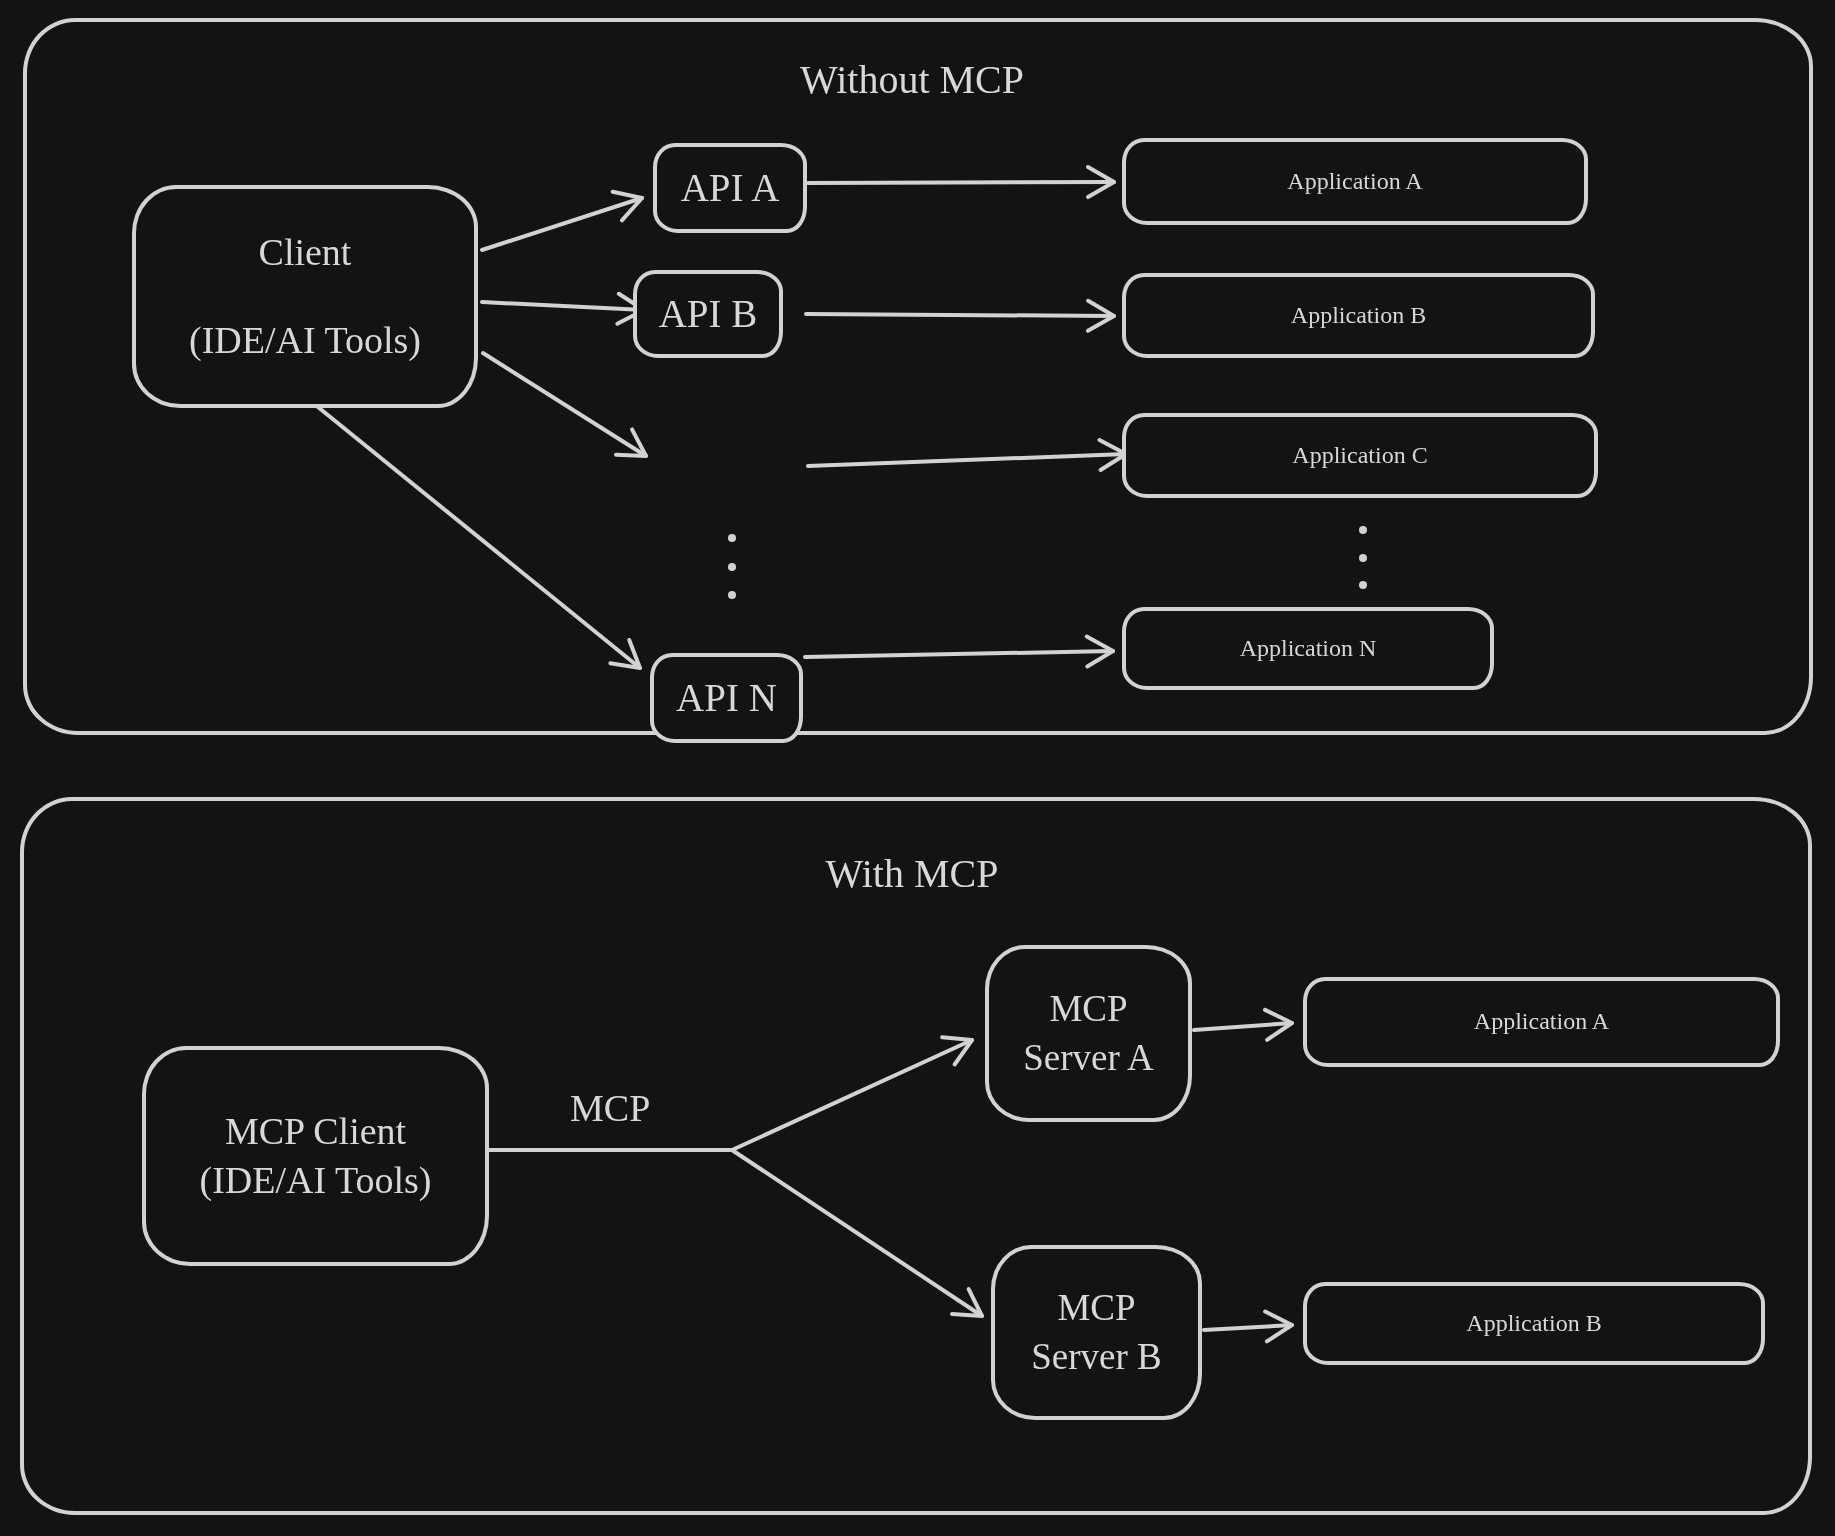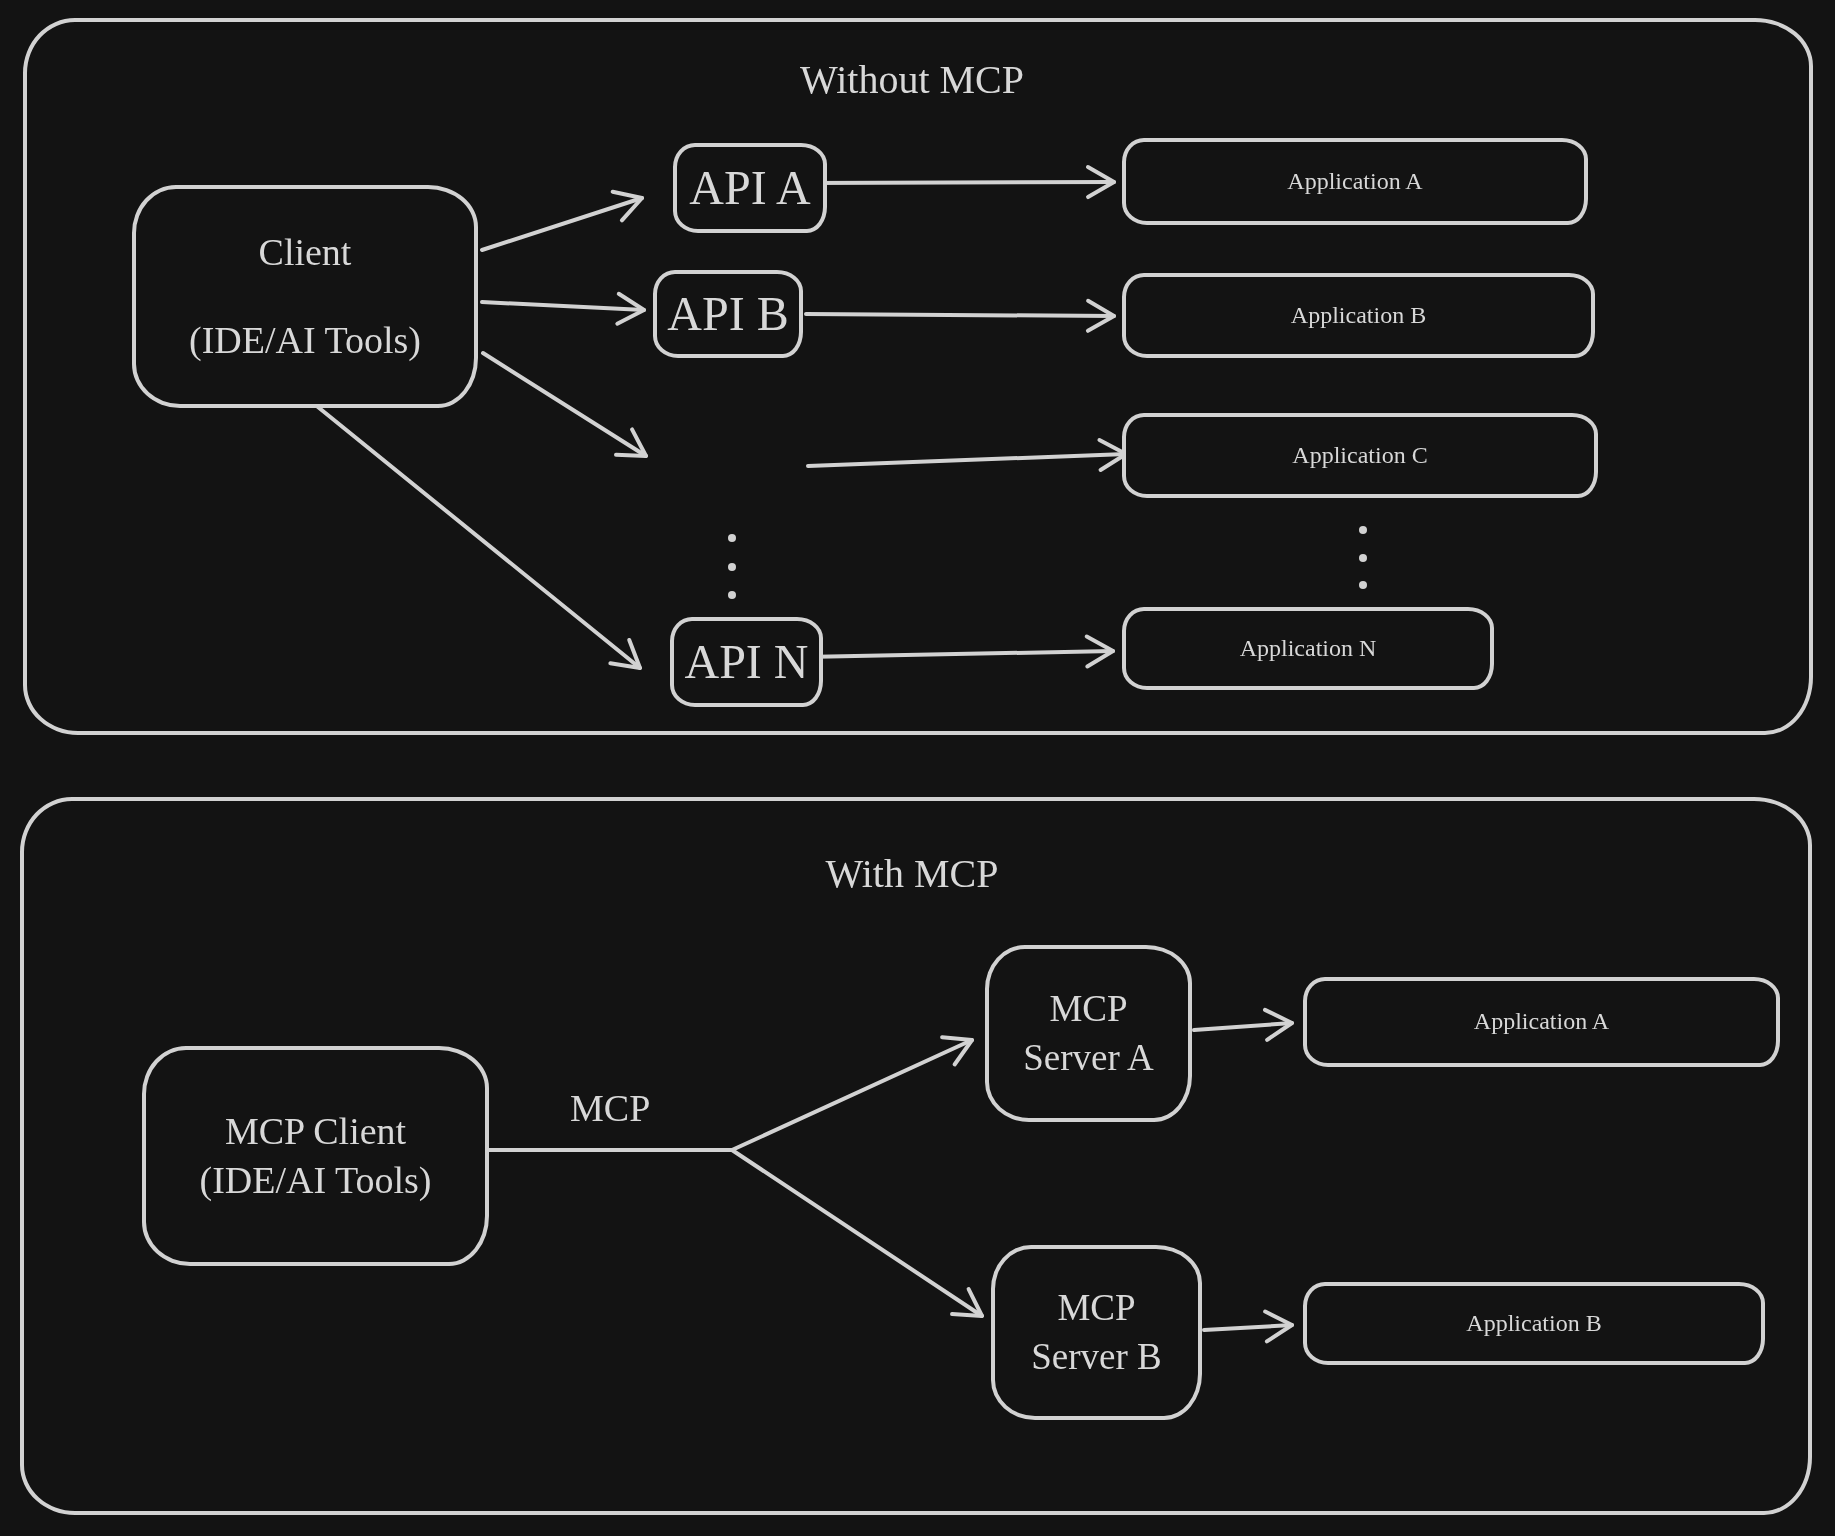--- a/index.html
+++ b/index.html
@@ -45,22 +45,21 @@
     justify-content: center;
     text-align: center;
     line-height: 1.3;
   }
   .node.big {
     border-radius: 44px 50px 40px 48px / 48px 42px 50px 44px;
     font-size: 38px;
   }
   .node.small {
     border-radius: 22px 26px 20px 25px / 24px 21px 26px 22px;
-    font-size: 48px;
-    margin-left: 20px;
+    font-size: 39px;
   }
   .node.wide {
     border-radius: 22px 26px 20px 25px / 24px 21px 26px 22px;
     font-size: 24px;
   }
   .node.server {
     border-radius: 40px 46px 38px 44px / 44px 38px 46px 40px;
     font-size: 37px;
   }
   .title {
@@ -126,21 +125,21 @@
     <span>Client</span>
     <span>(IDE/AI Tools)</span>
   </div>
 
   <div class="node small" style="left:653px; top:143px; width:154px; height:90px;">
     <span>API A</span>
   </div>
   <div class="node small" style="left:633px; top:270px; width:150px; height:88px;justify-content:center;">
     <span>API B</span>
   </div>
-  <div class="node small" style="left:650px; top:617px; width:153px; height:90px;">
+  <div class="node small" style="left:650px; top:653px; width:153px; height:90px;">
     <span>API N</span>
   </div>
 
   <div class="node wide" style="left:1122px; top:138px; width:466px; height:87px;">
     <span>Application A</span>
   </div>
   <div class="node wide" style="left:1122px; top:273px; width:473px; height:85px;">
     <span>Application B</span>
   </div>
   <div class="node wide" style="left:1122px; top:413px; width:476px; height:85px;">

